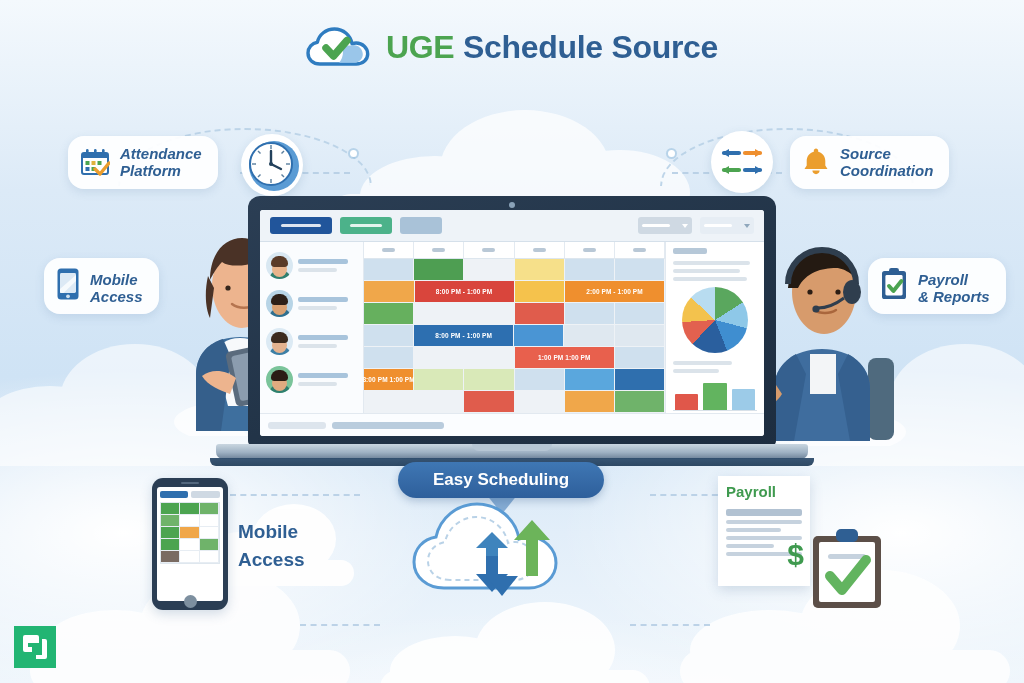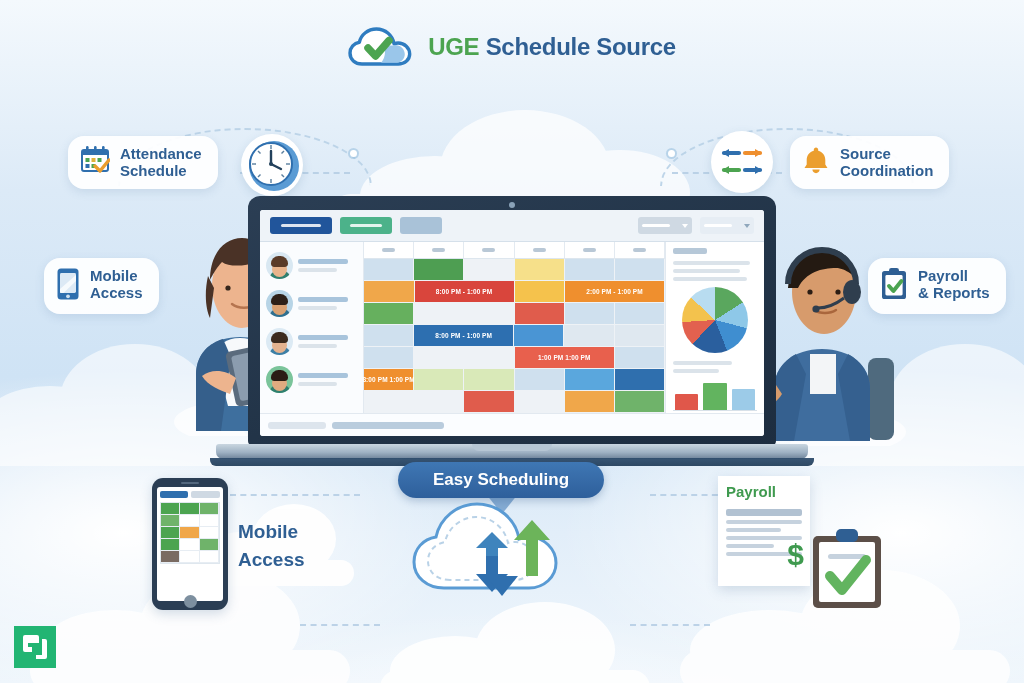--- a/index.html
+++ b/index.html
@@ -18,28 +18,28 @@
   .bgcloud{position:absolute;opacity:.75;}
   .bgcloud i{position:absolute;background:#fff;border-radius:50%;display:block;}
   
   .dash{position:absolute;border-top:2px dashed #b4cde4;opacity:.85;}
   .dasharc{position:absolute;border:2px dashed #b9d2e7;border-bottom:none;border-radius:50% 50% 0 0 / 100% 100% 0 0;opacity:.9;}
   .dot{position:absolute;width:7px;height:7px;border-radius:50%;background:#ffffff;box-shadow:0 0 0 2px rgba(150,190,220,.55);}
 
   
   #header{position:absolute;left:0;top:24px;width:1024px;display:flex;align-items:center;justify-content:center;gap:14px;}
   #logo-mark{width:66px;height:46px;position:relative;flex:none;}
-  #title{font-size:24px;font-weight:bold;letter-spacing:-.3px;white-space:nowrap;}
+  #title{font-size:32px;font-weight:bold;letter-spacing:-.3px;white-space:nowrap;}
   #title .uge{color:#4ca450;}
   #title .rest{color:#2f5f93;}
 
   
-  .badge{position:absolute;display:flex;align-items:flex-start;gap:10px;
+  .badge{position:absolute;display:flex;align-items:flex-end;gap:10px;
     background:rgba(255,255,255,.93);border-radius:16px;padding:9px 16px 9px 12px;
-    box-shadow:0 3px 10px rgba(80,120,160,.16);}
+    box-shadow:0 3px 10px rgba(80,120,160,.16);font-style:italic;}
   .badge .btxt{font-size:15px;font-weight:bold;color:#2f5f93;line-height:1.15;}
   .badge .btxt span{display:block;}
   .roundicon{position:absolute;width:62px;height:62px;border-radius:50%;
     background:#ffffff;box-shadow:0 3px 10px rgba(80,120,160,.18);
     display:flex;align-items:center;justify-content:center;}
 
   
   #laptop{position:absolute;left:248px;top:196px;width:528px;height:250px;}
   #lid{position:absolute;inset:0;background:linear-gradient(160deg,#2b3e54 0%,#223448 55%,#1d2d40 100%);
     border-radius:12px 12px 5px 5px;padding:14px 12px 10px;box-sizing:border-box;}
@@ -208,21 +208,21 @@
         <rect x="5.5" y="13" width="4" height="4" fill="#4ca450"></rect>
         <rect x="11.5" y="13" width="4" height="4" fill="#e0b23c"></rect>
         <rect x="17.5" y="13" width="4" height="4" fill="#4ca450"></rect>
         <rect x="5.5" y="19" width="4" height="4" fill="#2f6fae"></rect>
         <rect x="11.5" y="19" width="4" height="4" fill="#4ca450"></rect>
         <path d="M15 21l5 5 9-11" fill="none" stroke="#eb9e2e" stroke-width="3.4" stroke-linecap="round" stroke-linejoin="round"></path>
       </svg>
     </span>
     <span class="btxt">
       <span>Attendance</span>
-      <span>Schedule</span>
+      <span>Platform</span>
     </span>
   </div>
 
   <div class="roundicon" style="left:241px;top:134px;background:#ffffff;">
     <svg width="58" height="58" viewBox="0 0 58 58" aria-hidden="true">
       <circle cx="31" cy="30" r="25" fill="#5a9bd4"></circle>
       <circle cx="28" cy="28" r="21" fill="#ffffff" stroke="#2f6fae" stroke-width="2"></circle>
       <g stroke="#5a7f9e" stroke-width="1.4">
         <line x1="28" y1="9" x2="28" y2="13"></line>
           <line x1="28" y1="43" x2="28" y2="47"></line>

